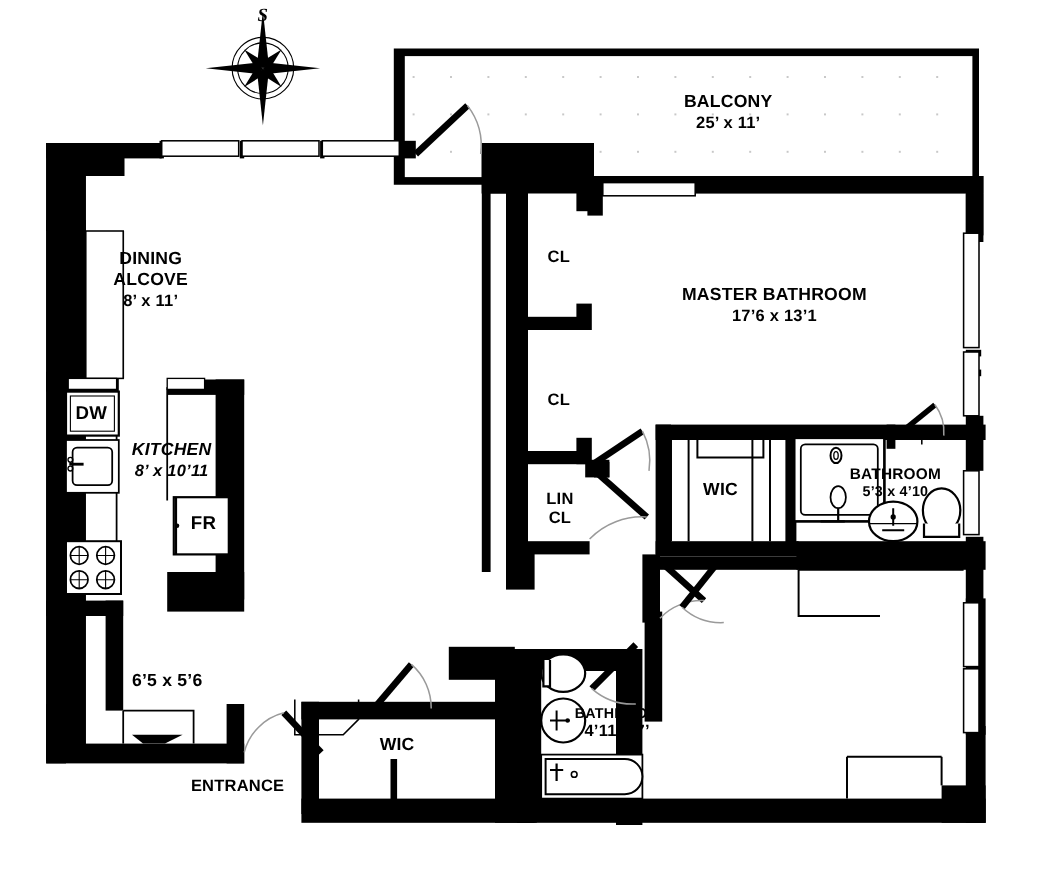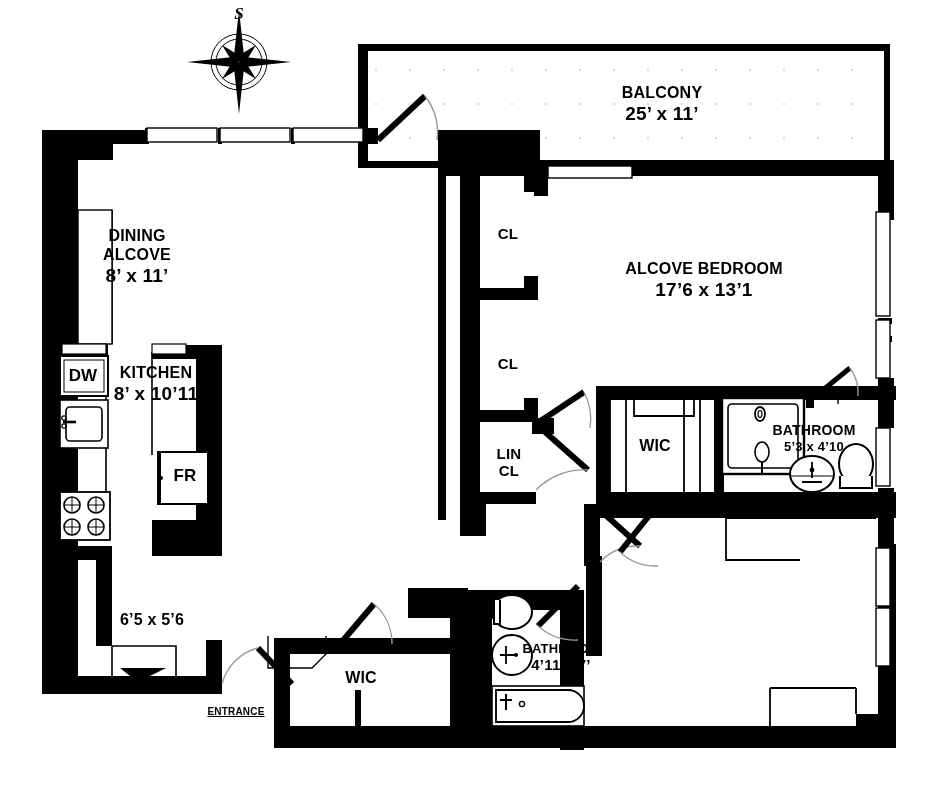--- a/index.html
+++ b/index.html
@@ -28,21 +28,21 @@
     position: absolute;
     text-align: center;
     color: #000000;
     font-weight: bold;
     line-height: 1.18;
     white-space: nowrap;
     transform: translateX(-50%);
     letter-spacing: 0.2px;
   }
   .lbl-name { font-size: 16px; }
-  .lbl-dim  { font-size: 19px; }
+  .lbl-dim  { font-size: 15px; }
   .lbl-room { }
   .lbl-room .lbl-name { display:block; }
   .lbl-room .lbl-dim  { display:block; }
   .lbl-small .lbl-name { font-size: 14px; }
   .lbl-small .lbl-dim  { font-size: 13px; }
   .lbl-tiny .lbl-name { font-size: 13px; }
   .lbl-tiny .lbl-dim  { font-size: 15px; }
   .lbl-appl { font-size: 17px; font-weight: bold; }
   .lbl-cl   { font-size: 15px; font-weight: bold; line-height: 1.1; }
   .lbl-footer {
@@ -355,46 +355,46 @@
     <span class="lbl-name">BALCONY</span>
     <span class="lbl-dim">25’ x 11’</span>
   </div>
 
   <div class="lbl lbl-room" style="left:137px; top:227px;">
     <span class="lbl-name">DINING</span>
     <span class="lbl-name">ALCOVE</span>
     <span class="lbl-dim">8’ x 11’</span>
   </div>
 
-  <div class="lbl lbl-room" style="left:156px; top:364px;">
+  <div class="lbl lbl-room" style="left:156px; top:401px;font-style:italic;">
     <span class="lbl-name">KITCHEN</span>
     <span class="lbl-dim">8’ x 10’11</span>
   </div>
 
 
   <div class="lbl lbl-room" style="left:704px; top:260px;">
-    <span class="lbl-name">ALCOVE BEDROOM</span>
+    <span class="lbl-name">MASTER BATHROOM</span>
     <span class="lbl-dim">17’6 x 13’1</span>
   </div>
 
 
   <div class="lbl lbl-room lbl-small" style="left:814px; top:422px;">
     <span class="lbl-name">BATHROOM</span>
     <span class="lbl-dim">5’3 x 4’10</span>
   </div>
 
   <div class="lbl lbl-room lbl-tiny" style="left:561px; top:641px;">
     <span class="lbl-name">BATHROOM</span>
     <span class="lbl-dim">4’11 x 7’</span>
   </div>
 
   <div class="lbl" style="left:152px; top:611px; font-size:16px;">6’5 x 5’6</div>
   <div class="lbl" style="left:655px; top:437px; font-size:16px;">WIC</div>
   <div class="lbl" style="left:361px; top:669px; font-size:16px;">WIC</div>
-  <div class="lbl" style="left:236px; top:706px; font-size:10px;text-decoration:underline;">ENTRANCE</div>
+  <div class="lbl" style="left:216px; top:706px; font-size:15px;">ENTRANCE</div>
 
   <div class="lbl lbl-cl" style="left:508px; top:226px;">CL</div>
   <div class="lbl lbl-cl" style="left:508px; top:356px;">CL</div>
   <div class="lbl lbl-cl" style="left:509px; top:446px;">
     <span style="display:block;">LIN</span>
     <span style="display:block;">CL</span>
   </div>
 
   <div class="lbl lbl-appl" style="left:83px; top:366px;">DW</div>
   <div class="lbl lbl-appl" style="left:185px; top:466px;">FR</div>

